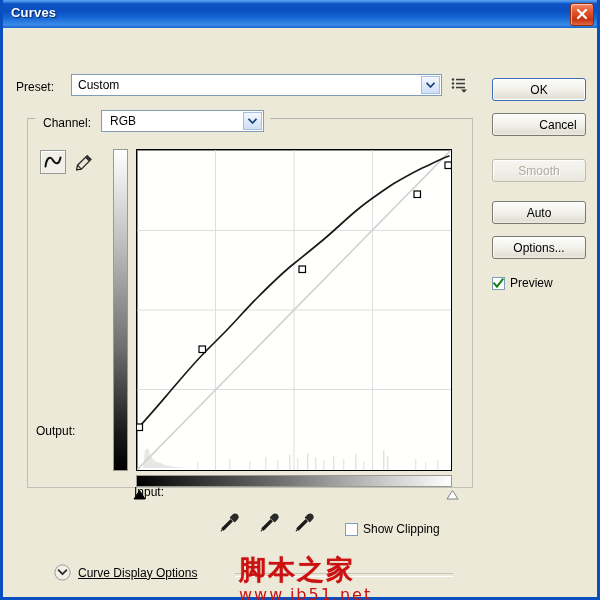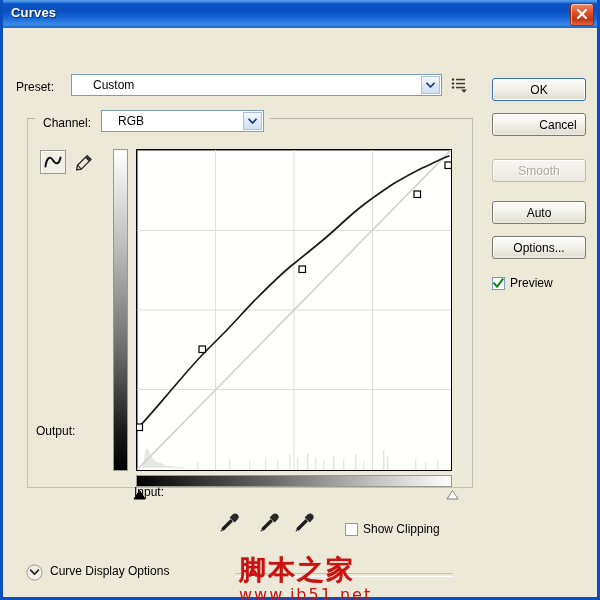--- a/index.html
+++ b/index.html
@@ -75,21 +75,21 @@
 
   
   #preset-label { left: 13px; top: 52px; }
   #preset-combo {
     position: absolute;
     left: 68px; top: 46px;
     width: 371px; height: 22px;
     box-sizing: border-box;
     background: #ffffff;
     border: 1px solid #7f9db9;
-    display: flex; align-items: center; padding-left: 15px;
+    display: flex; align-items: center;
   }
   #preset-value { padding-left: 6px; font-size: 12px; }
   #preset-arrow-btn {
     position: absolute; right: 1px; top: 1px;
     width: 19px; height: 18px;
     background: linear-gradient(to bottom, #f6f9fd 0%, #e2ecfa 45%, #cfe0f5 100%);
     border: 1px solid #a8c0db;
     box-sizing: border-box;
     display: flex; align-items: center; justify-content: center;
     cursor: pointer;
@@ -119,21 +119,21 @@
   #channel-combo {
     position: absolute;
     left: 98px; top: 82px;
     width: 163px; height: 22px;
     box-sizing: border-box;
     background: #ffffff;
     border: 1px solid #7f9db9;
     display: flex; align-items: center;
     cursor: pointer;
   }
-  #channel-value { padding-left: 16px; font-size: 12px; }
+  #channel-value { padding-left: 8px; font-size: 12px; }
   #channel-arrow-btn {
     position: absolute; right: 1px; top: 1px;
     width: 19px; height: 18px;
     background: linear-gradient(to bottom, #f6f9fd 0%, #e2ecfa 45%, #cfe0f5 100%);
     border: 1px solid #a8c0db;
     box-sizing: border-box;
     display: flex; align-items: center; justify-content: center;
     cursor: pointer;
   }
 
@@ -222,22 +222,22 @@
     background: #ffffff;
     border: 1px solid #7f9db9;
     box-sizing: border-box;
     display: flex; align-items: center; justify-content: center;
     margin-right: 5px;
     flex: none;
   }
 
   
   #curve-display-row {
-    position: absolute; left: 23px; top: 536px;
-    display: flex; cursor: pointer;
+    position: absolute; left: 51px; top: 536px;
+    display: flex; align-items: center; cursor: pointer; text-decoration: underline;
   }
   #curve-display-chevron { width: 17px; height: 17px; margin-right: 7px; flex:none; }
   #curve-display-label { font-size: 12px; }
   #curve-display-rule {
     position: absolute; left: 232px; top: 545px;
     width: 218px; height: 2px;
     border-top: 1px solid #c4c2b8;
     border-bottom: 1px solid #ffffff;
   }
 

